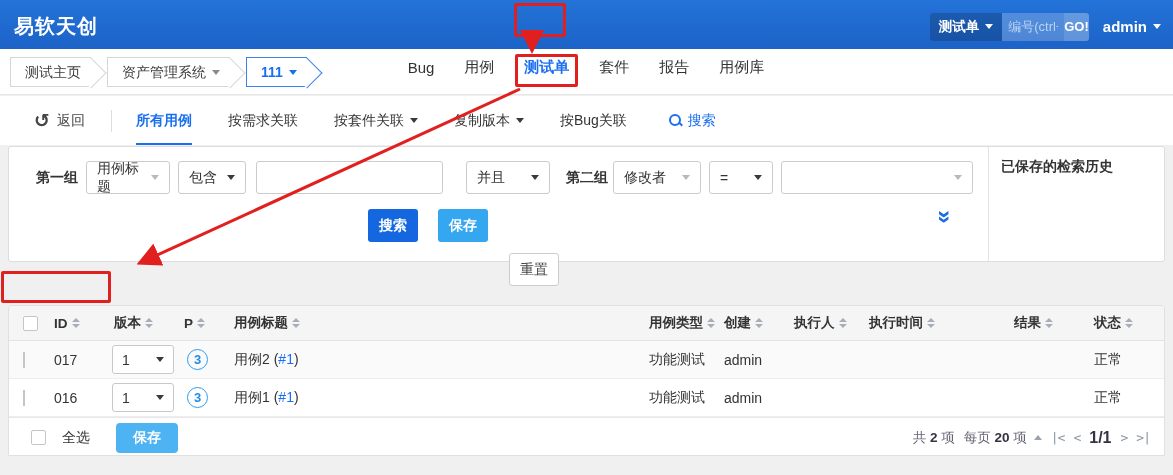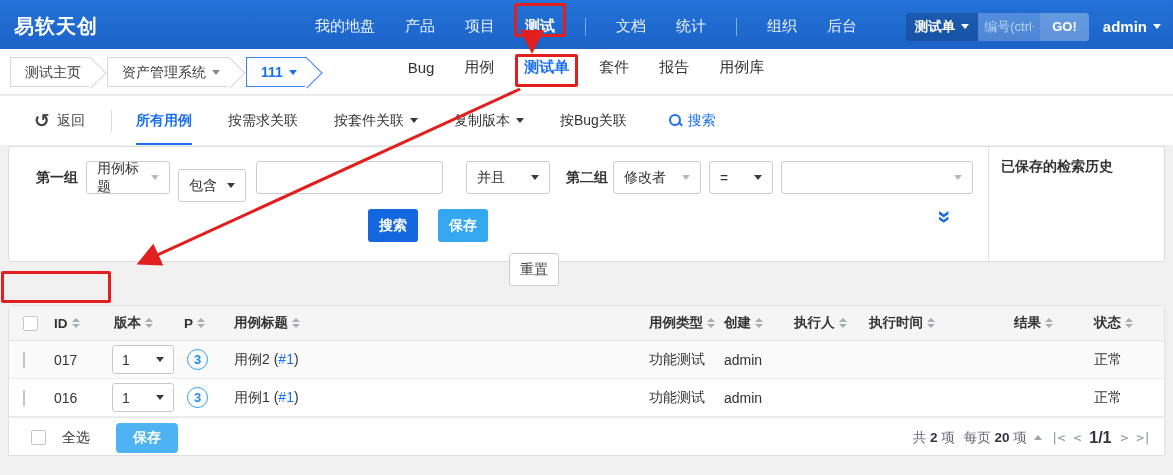--- a/index.html
+++ b/index.html
@@ -15,21 +15,21 @@
   .nav-center { position:absolute; left:586px; transform:translateX(-50%); display:flex; align-items:center; gap:30px; font-size:15px; }
   .nav-item { color:#eaf2ff; cursor:pointer; white-space:nowrap; }
   .nav-item.active { color:#fff; font-weight:bold; }
   .nav-divider { width:1px; height:18px; background:rgba(255,255,255,.45); }
   .nav-right { position:absolute; right:12px; display:flex; align-items:center; gap:14px; }
   .nav-search { display:flex; align-items:center; height:28px; border-radius:3px; overflow:hidden; }
   .scope-select { background:rgba(0,0,0,.18); height:28px; display:flex; align-items:center; gap:6px; padding:0 9px; font-weight:bold; font-size:13.5px; cursor:pointer; }
   .caret-down-white { width:0; height:0; border-left:4px solid transparent; border-right:4px solid transparent; border-top:5px solid #fff; }
   .nav-input { width:62px; height:28px; border:none; outline:none; background:rgba(255,255,255,.22); color:#fff; font-size:13px; padding:0 6px; }
   .nav-input::placeholder { color:#b9d2f5; }
-  .go-btn { height:28px; background:rgba(255,255,255,.30); border:none; color:#fff; font-weight:bold; font-size:13px; padding:0 12px; cursor:pointer; }
+  .go-btn { height:28px; background:rgba(255,255,255,.30); border:none; color:#fff; font-weight:bold; font-size:13px; padding:0 0; cursor:pointer; }
   .user-menu { display:flex; align-items:center; gap:6px; font-size:15px; font-weight:600; cursor:pointer; }
 
   
   .row2 { position:absolute; top:49px; left:0; width:1173px; height:46px; background:#fff; border-bottom:1px solid #e6e6e6;padding-left:24px; }
   .crumbs { position:absolute; left:10px; top:8px; display:flex; }
   .crumb { position:relative; height:30px; line-height:28px; border:1px solid #d6d6d6; border-right:none; background:#fff; padding:0 10px 0 14px; font-size:14px; color:#3c3c3c; cursor:pointer; white-space:nowrap; }
   .crumb .lbl { position:relative; z-index:3; display:inline-flex; align-items:center; gap:6px; }
   .crumb::after { content:""; position:absolute; top:3.6px; right:-10.8px; width:21px; height:21px; transform:rotate(45deg); border-top:1px solid #d6d6d6; border-right:1px solid #d6d6d6; background:#fff; z-index:2; }
   .crumb + .crumb { margin-left:16px; }
   .crumb.c1 { z-index:6; }
@@ -106,32 +106,20 @@
 
   .unlink-svg { display:block; }
 </style>
 </head>
 <body>
 
 <div id="app">
 
   <div class="navbar">
     <div class="brand">易软天创</div>
-    <div class="nav-center">
-      <span class="nav-item">我的地盘</span>
-      <span class="nav-item">产品</span>
-      <span class="nav-item">项目</span>
-      <span class="nav-item active">测试</span>
-      <span class="nav-divider"></span>
-      <span class="nav-item">文档</span>
-      <span class="nav-item">统计</span>
-      <span class="nav-divider"></span>
-      <span class="nav-item">组织</span>
-      <span class="nav-item">后台</span>
-    </div>
     <div class="nav-right">
       <div class="nav-search">
         <div class="scope-select">
           <span>测试单</span>
           <span class="caret-down-white"></span>
         </div>
         <input class="nav-input" placeholder="编号(ctrl+" style="">
         <button class="go-btn">GO!</button>
       </div>
       <div class="user-menu">
@@ -194,21 +182,21 @@
     </span>
   </div>
 
   <div class="form-panel">
     <span class="fp-label" style="left:27px; top:22px;">第一组</span>
 
     <div class="sel" style="left:77px; top:14px; width:84px;">
       <span>用例标题</span>
       <span class="caret-lt"></span>
     </div>
-    <div class="sel" style="left:169px; top:14px; width:68px;margin-top:8px;">
+    <div class="sel" style="left:169px; top:14px; width:68px;">
       <span>包含</span>
       <span class="caret-dk"></span>
     </div>
     <input class="txt-input" style="left: 247px; top: 14px; width: 187px;" value="">
     <div class="sel" style="left:457px; top:14px; width:84px;">
       <span>并且</span>
       <span class="caret-dk"></span>
     </div>
 
     <span class="fp-label" style="left:557px; top:22px;">第二组</span>

